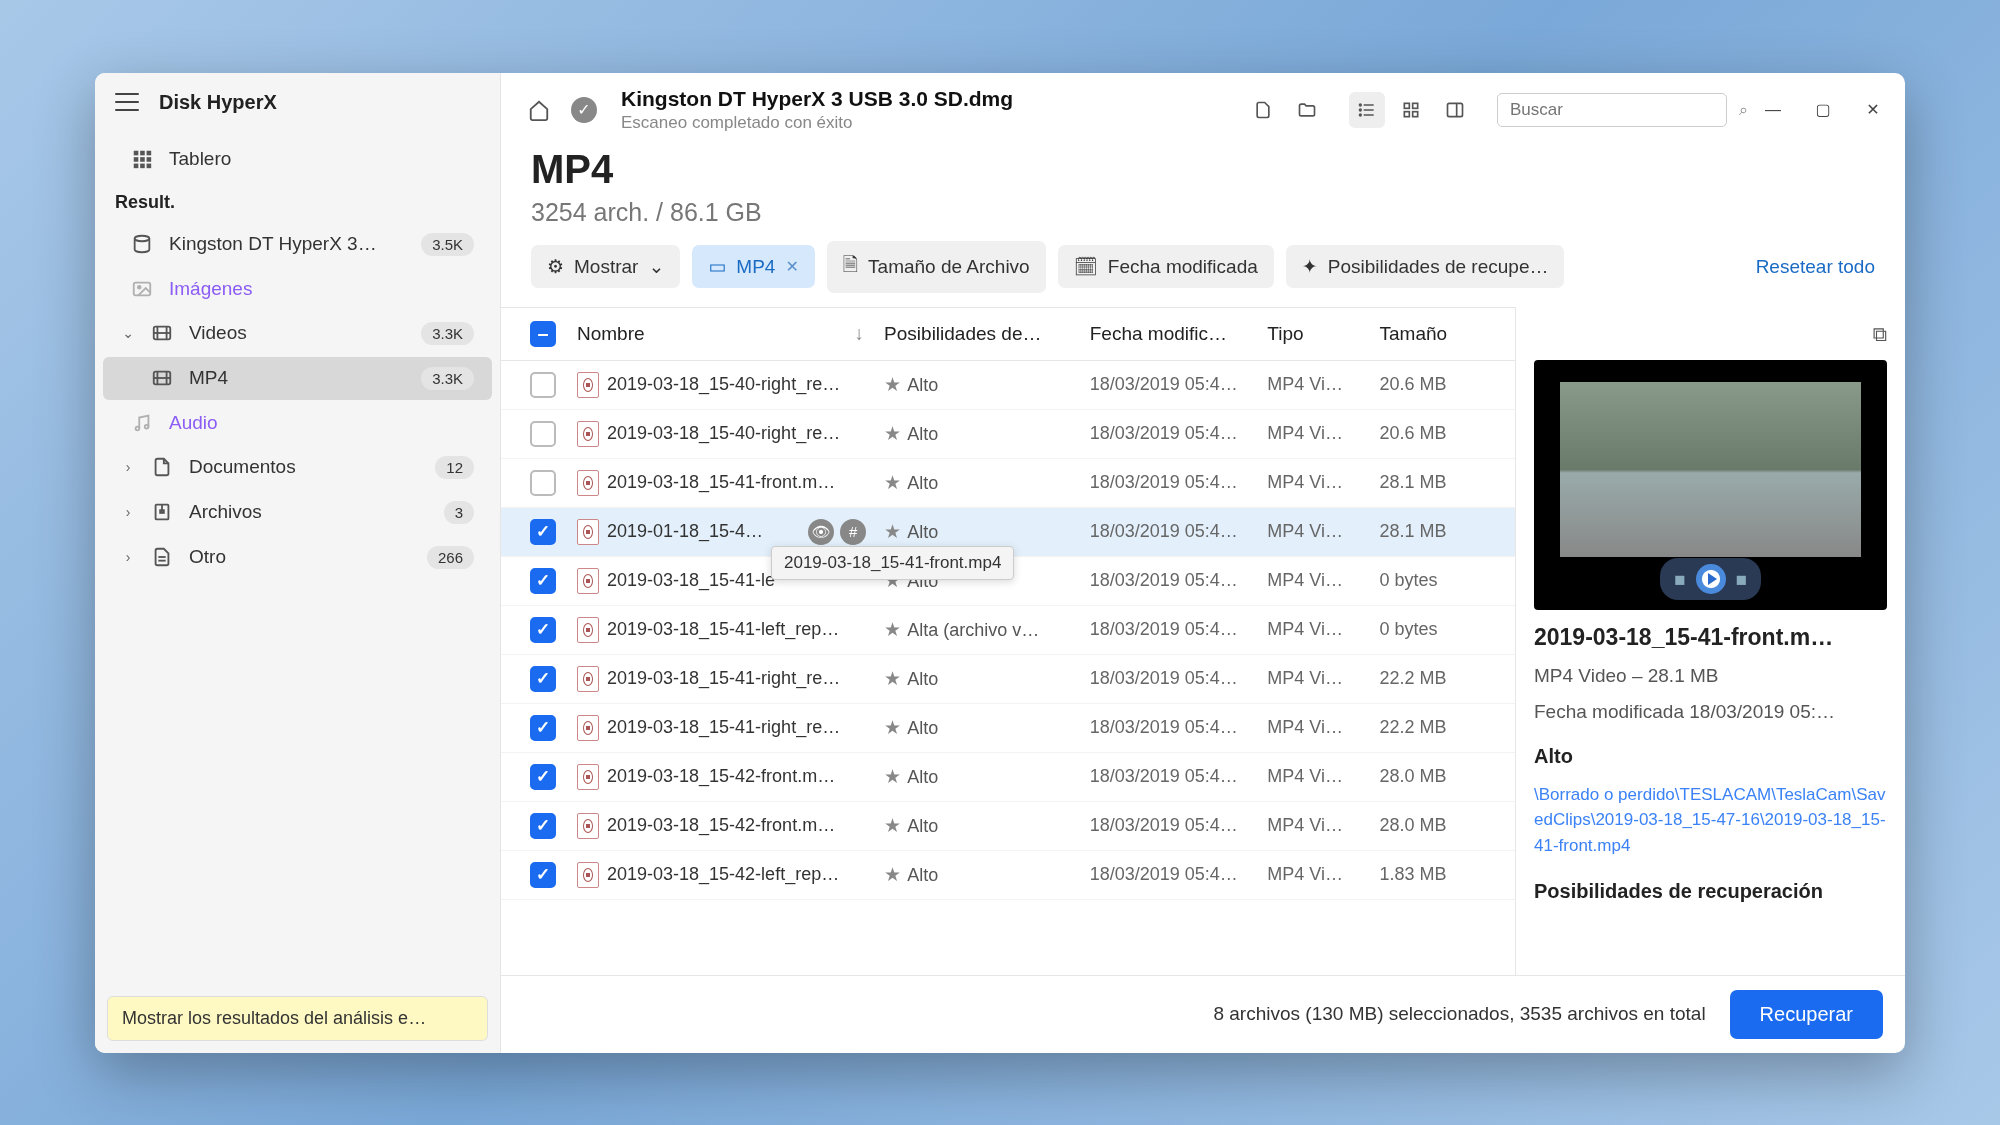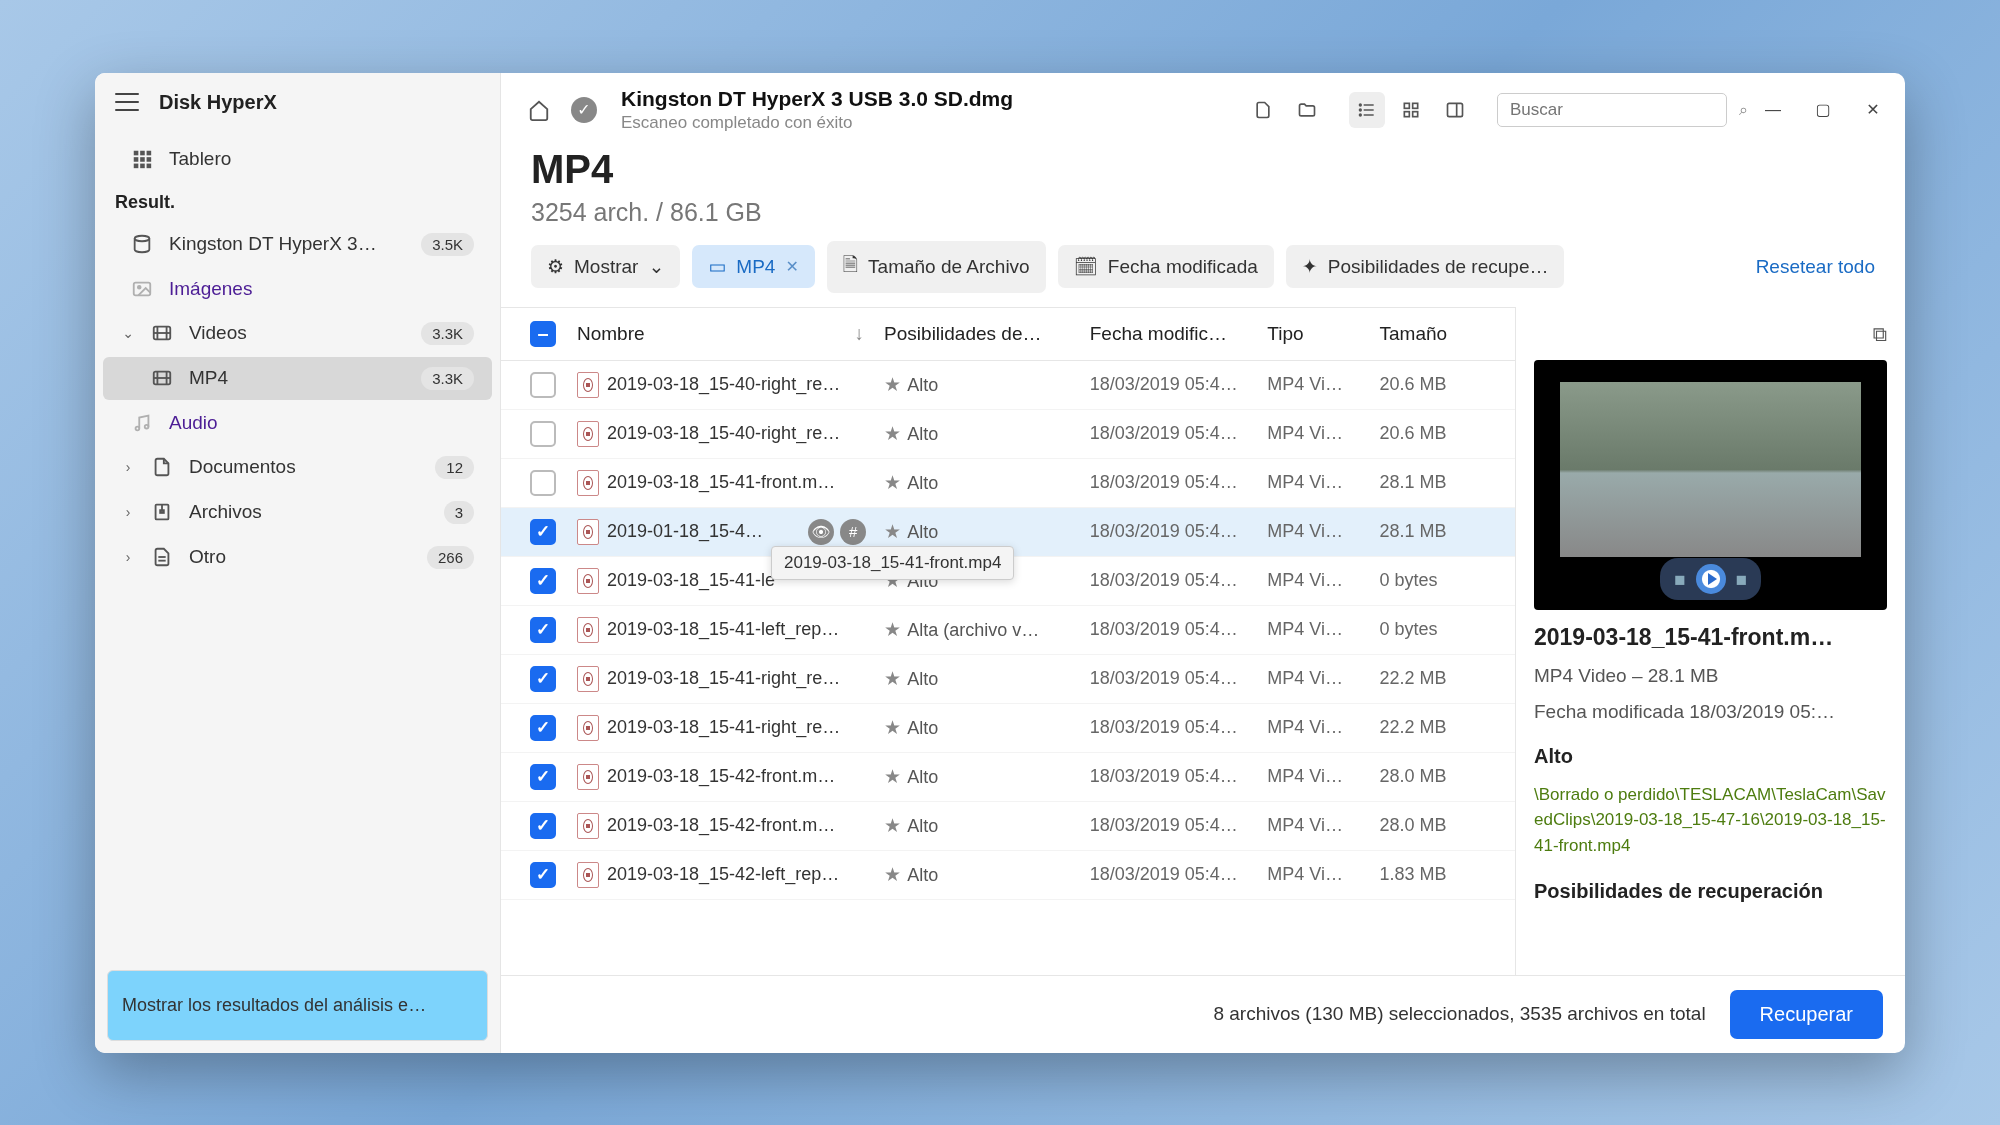--- a/index.html
+++ b/index.html
@@ -11,24 +11,24 @@
 .hamburger span { height: 2px; background: #444; border-radius: 1px; }
 .app-title { font-size: 20px; font-weight: 600; color: #222; }
 .sidebar-body { flex: 1; padding: 4px 0; overflow-y: auto; }
 .sidebar-item { display: flex; align-items: center; padding: 10px 18px 10px 28px; gap: 16px; cursor: pointer; font-size: 19px; color: #333; border-radius: 6px; margin: 2px 8px; }
 .sidebar-item.indent-1 { padding-left: 48px; }
 .sidebar-item.selected { background: #d8d8d8; }
 .sidebar-section-label { font-size: 18px; font-weight: 600; color: #222; padding: 10px 20px 8px 20px; }
 .badge { margin-left: auto; background: #e4e4e4; color: #333; font-size: 15px; padding: 3px 11px; border-radius: 12px; font-weight: 500; }
 .chevron { width: 14px; display: inline-block; text-align: center; color: #666; font-size: 14px; }
 .icon-slot { width: 22px; height: 22px; display: flex; align-items: center; justify-content: center; color: #555; }
-.sidebar-item.dimmed { color: #4c1d95; }
+.sidebar-item.dimmed { color: #8b5cf6; }
 .sidebar-item.dimmed .icon-slot { color: #b0b0b0; }
 .sidebar-footer { padding: 12px; }
-.footer-btn { width: 100%; background: #7dd3fc; border: 1px solid #ddd; border-radius: 6px; padding: 24px 14px; font-size: 18px; color: #333; text-align: left; cursor: pointer; white-space: nowrap; overflow: hidden; text-overflow: ellipsis; }
+.footer-btn { width: 100%; background: #fef9c3; border: 1px solid #ddd; border-radius: 6px; padding: 11px 14px; font-size: 18px; color: #333; text-align: left; cursor: pointer; white-space: nowrap; overflow: hidden; text-overflow: ellipsis; }
 
 .main { flex: 1; display: flex; flex-direction: column; }
 .topbar { display: flex; align-items: center; padding: 14px 20px; gap: 14px; }
 .top-icon-btn { width: 36px; height: 36px; display: flex; align-items: center; justify-content: center; border-radius: 6px; cursor: pointer; color: #555; }
 .top-icon-btn.active { background: #eee; }
 .scan-title-block { flex: 1; margin-left: 10px; }
 .scan-title { font-size: 21px; font-weight: 600; color: #111; }
 .scan-subtitle { font-size: 17px; color: #888; margin-top: 2px; }
 .view-toggles { display: flex; gap: 8px; margin-right: 10px; }
 .search-box { display: flex; align-items: center; border: 1px solid #ccc; border-radius: 5px; padding: 6px 12px; width: 230px; gap: 8px; }
@@ -80,21 +80,21 @@
 .preview-open-btn { align-self: flex-end; color: #555; cursor: pointer; font-size: 20px; }
 .preview-media { width: 100%; height: 250px; background: #000; border-radius: 4px; position: relative; display: flex; align-items: center; justify-content: center; overflow: hidden; }
 .preview-img { width: 85%; height: 70%; background: linear-gradient(180deg, #8a9a8a 0%, #6a7a6a 50%, #9aa 52%, #888 100%); margin-bottom: 30px; }
 .media-controls { position: absolute; bottom: 10px; display: flex; gap: 10px; background: #2a3a55; border-radius: 18px; padding: 6px 14px; align-items: center; }
 .play-btn { width: 30px; height: 30px; border-radius: 50%; background: radial-gradient(circle, #fff 40%, #4a8add 45%); display: flex; align-items: center; justify-content: center; }
 .play-btn::after { content: ''; border-left: 9px solid #2a6acc; border-top: 6px solid transparent; border-bottom: 6px solid transparent; margin-left: 3px; }
 .ctrl-icon { color: #8ab; font-size: 14px; }
 .preview-title { font-size: 23px; font-weight: 600; color: #222; white-space: nowrap; overflow: hidden; text-overflow: ellipsis; }
 .preview-line { font-size: 19px; color: #555; }
 .preview-section-title { font-size: 20px; font-weight: 600; color: #222; margin-top: 8px; }
-.preview-path { font-size: 17px; color: #4d7c0f; line-height: 1.5; word-break: break-all; }
+.preview-path { font-size: 17px; color: #3b82f6; line-height: 1.5; word-break: break-all; }
 
 .status-bar { display: flex; align-items: center; justify-content: flex-end; padding: 14px 22px; gap: 24px; border-top: 1px solid #e6e6e6; }
 .status-text { font-size: 19px; color: #333; }
 .recover-btn { background: #1a6bf0; color: #fff; border: none; border-radius: 7px; padding: 13px 30px; font-size: 20px; font-weight: 500; cursor: pointer; }
 
 svg { width: 100%; height: 100%; }
 </style>
 </head>
 <body>
 

